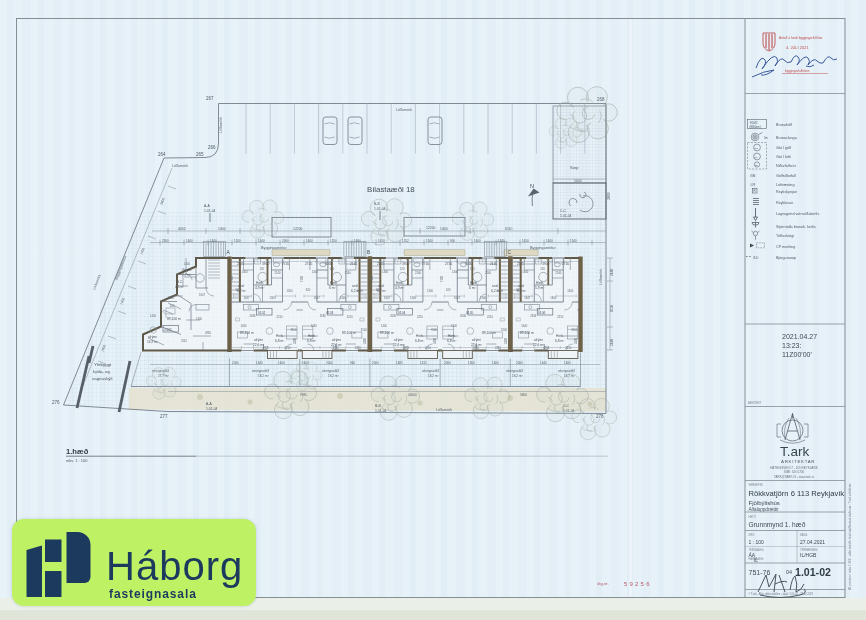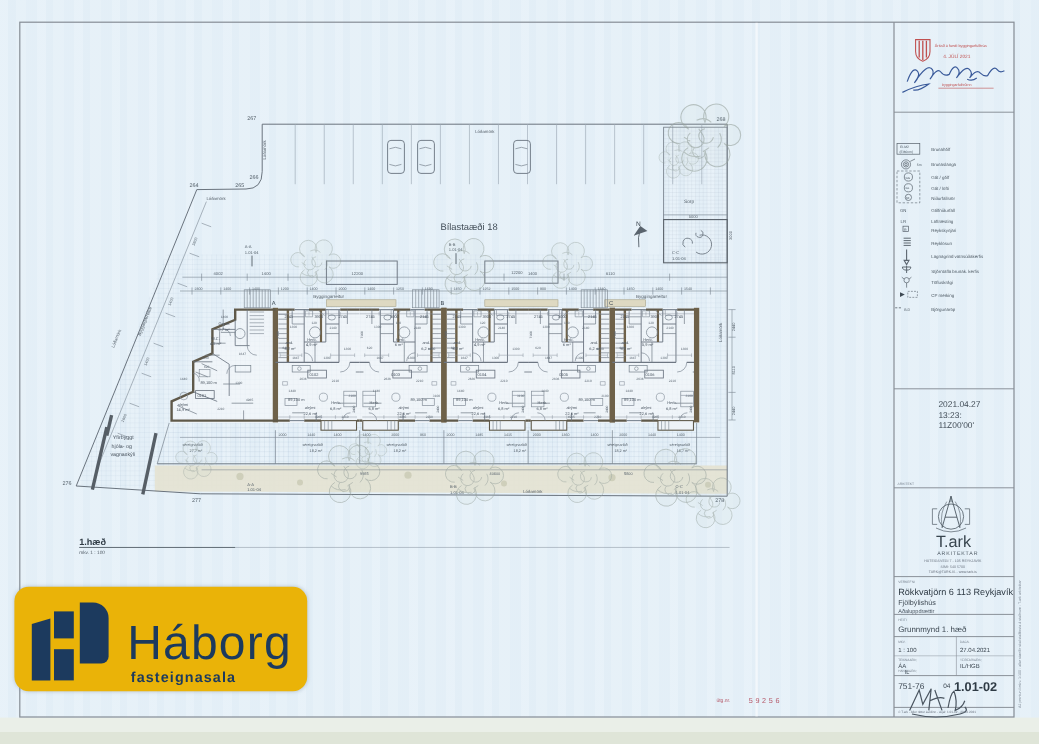--- a/index.html
+++ b/index.html
@@ -3,21 +3,21 @@
 <meta charset="utf-8">
 <style>
   html,body{margin:0;padding:0;}
   body{width:866px;height:620px;overflow:hidden;background:#e5f0f8;font-family:"Liberation Sans",sans-serif;}
   #sheet{position:relative;width:866px;height:436px;background:#e5f0f8;border-radius:21px;}
   #streaks{position:absolute;left:0;top:0;width:866px;height:620px;
     background:repeating-linear-gradient(90deg, rgba(255,255,255,0.10) 0 7px, rgba(195,215,228,0.08) 7px 13px, rgba(255,255,255,0.06) 13px 22px, rgba(205,222,235,0.07) 22px 31px);}
   #botstrip{position:absolute;left:0;top:610px;width:866px;height:10px;background:#dfe5d8;}
   #botstrip2{position:absolute;left:0;top:598px;width:866px;height:12px;background:#eaefe8;}
   svg.main{position:absolute;left:0;top:0;}
-  .haborg{position:absolute;left:12px;top:489px;width:244px;height:87px;background:#eab308;border-radius:12px;box-shadow:0 0 3px rgba(120,140,160,0.35);}
+  .haborg{position:absolute;left:12px;top:519px;width:244px;height:87px;background:#bef264;border-radius:12px;box-shadow:0 0 3px rgba(120,140,160,0.35);}
   .hb-txt{position:absolute;left:94px;top:25px;color:#1c3a5e;font-size:40px;font-weight:500;letter-spacing:1px;}
   .hb-sub{position:absolute;left:97px;top:67.5px;color:#1c3a5e;font-size:12px;font-weight:700;letter-spacing:0.9px;}
   text{font-family:"Liberation Sans",sans-serif;}
 </style>
 </head>
 <body>
 <div id="sheet">
 
   <div id="streaks"></div>
 

